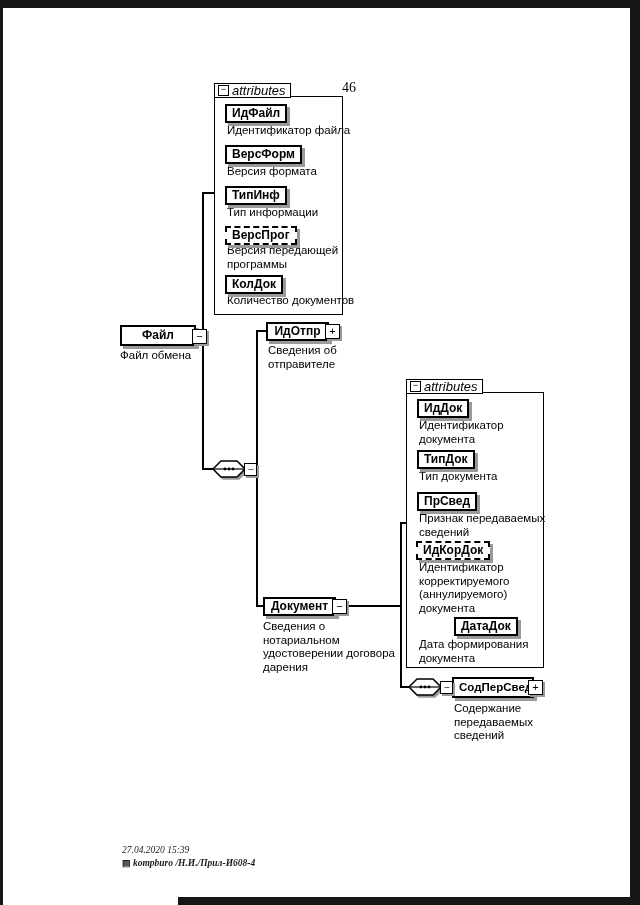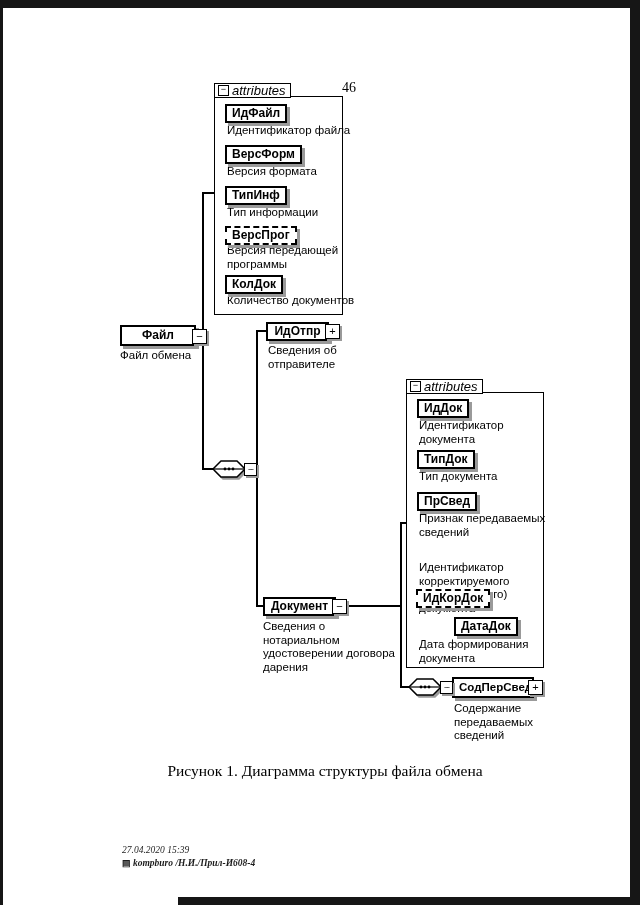--- a/index.html
+++ b/index.html
@@ -115,21 +115,21 @@
     <div class="ann" style="left:419px;top:419px;">Идентификатор
 документа</div>
 
     <div class="nbox" style="left:417px;top:450px;">ТипДок</div>
     <div class="ann" style="left:419px;top:470px;">Тип документа</div>
 
     <div class="nbox" style="left:417px;top:492px;">ПрСвед</div>
     <div class="ann" style="left:419px;top:512px;">Признак передаваемых
 сведений</div>
 
-    <div class="nbox dashed" style="left:416px;top:541px;margin-top:48px;">ИдКорДок</div>
+    <div class="nbox dashed" style="left:416px;top:541px;">ИдКорДок</div>
     <div class="ann" style="left:419px;top:561px;">Идентификатор
 корректируемого
 (аннулируемого)
 документа</div>
 
     <div class="nbox" style="left:418px;top:617px;margin-left:36px;">ДатаДок</div>
     <div class="ann" style="left:419px;top:638px;">Дата формирования
 документа</div>
 
     <svg class="seq" style="left:408px;top:676px;" width="34" height="22" viewBox="0 0 34 22">
@@ -143,21 +143,20 @@
     <div class="line" style="left:451px;top:686px;width:3px;height:2px;"></div>
 
     <div class="nbox" style="left:452px;top:677px;width:68px;font-size:11.5px;line-height:17px;">СодПерСвед</div>
     <div class="toggle" style="left:528px;top:680px;">+</div>
     <div class="ann" style="left:454px;top:702px;">Содержание
 передаваемых
 сведений</div>
 
   </div>
 
-  <div class="caption" style="left:140px;top:762px;width:370px;">Рисунок 1. Диаграмма структуры файла обмена</div>
 
   <div class="footer-line" style="left:122px;top:845px;">27.04.2020 15:39</div>
   <div class="footer-line b" style="left:122px;top:858px;">
     <span class="footer-icon">▤</span>
     <span>kompburo /Н.И./Прил-И608-4</span>
   </div>
 
 </div>
 
 </body></html>

